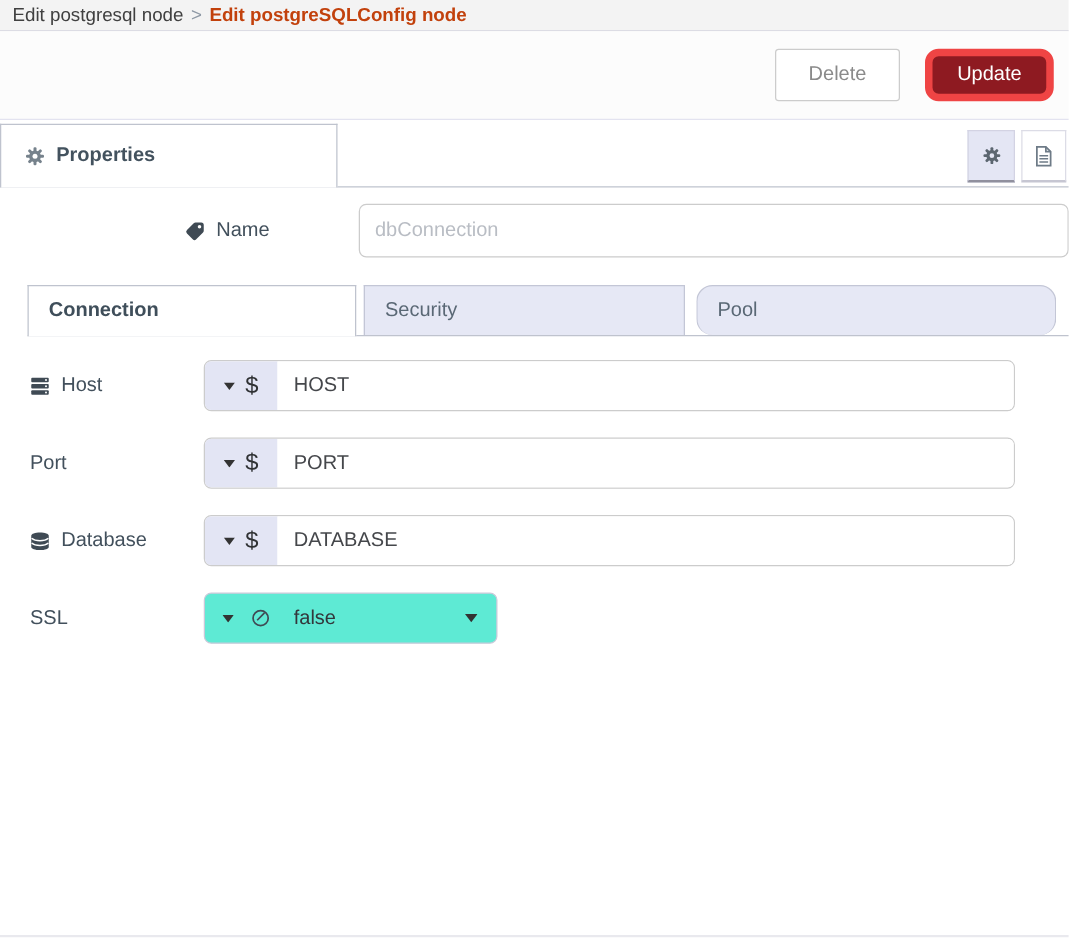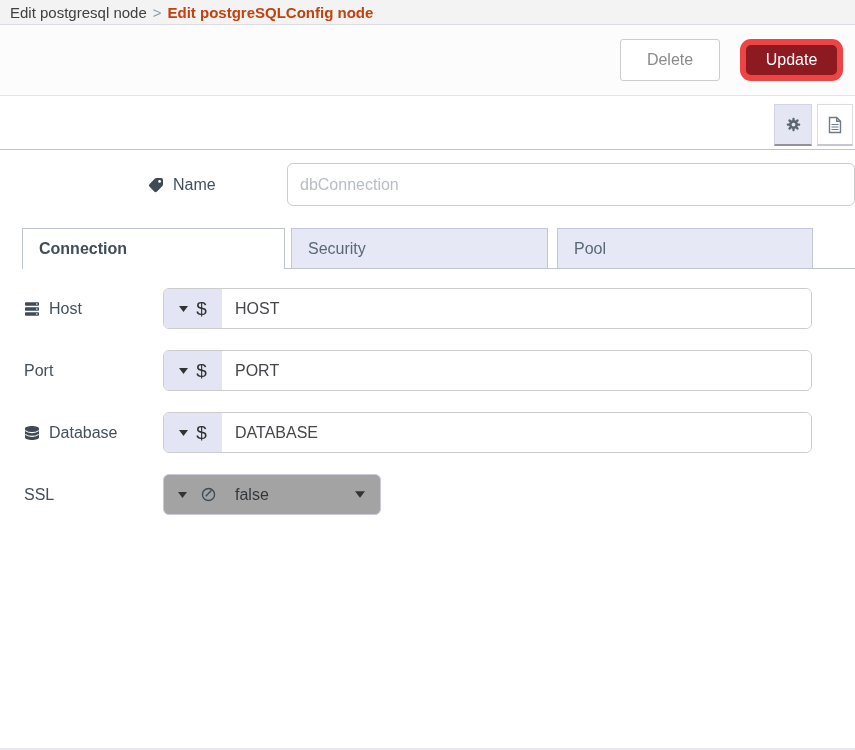--- a/index.html
+++ b/index.html
@@ -174,21 +174,21 @@
     font-weight: bold;
     color: #3f4e5a;
   }
   .inner-tab.inactive {
     background: #e6e8f5;
     border: 1px solid #c3c6d6;
     border-bottom: none;
     color: #5a6875;
   }
   .tab-security { width: 257px; margin-left: 6px; }
-  .tab-pool { width: 256px; margin-left: 9px; }
+  .tab-pool { width: 288px; margin-left: 9px; border-radius: 13px; }
 
   
   .fields { margin-top: 19px; }
   .field-row { display: flex; align-items: center; height: 41px; margin-bottom: 21px; }
   .typed-input {
     width: 649px;
     height: 41px;
     border: 1px solid #cccccc;
     border-radius: 6px;
     display: flex;
@@ -215,23 +215,23 @@
     outline: none;
     padding-left: 13px;
     font-size: 16px;
     color: #45474b;
     font-family: "Liberation Sans", sans-serif;
     background: #fff;
   }
 
   
   .ssl-select {
-    width: 218px;
+    width: 235px;
     height: 41px;
-    background: #a3a3a3;
+    background: #5eead4;
     border: 1px solid #c9c9d9;
     border-radius: 6px;
     display: flex;
     align-items: center;
     padding: 0 15px 0 14px;
     gap: 13px;
     cursor: pointer;
   }
   .ssl-value { font-size: 16px; color: #33373b; margin-left: 5px; }
   .ssl-caret-right { margin-left: auto; }
@@ -255,20 +255,35 @@
   <span class="crumb-current">Edit postgreSQLConfig node</span>
 </div>
 
 <div class="toolbar">
   <div class="toolbar-spacer"></div>
   <button class="btn btn-cancel">Delete</button>
   <button class="btn btn-update">Update</button>
 </div>
 
 <div class="editor-header">
+  <div class="properties-tab">
+    <span class="icon-flex">
+      <svg width="16" height="16" viewBox="0 0 16 16">
+        <g fill="#76828c">
+          <rect x="6.8" y="0.8" width="2.4" height="14.4" rx="1"></rect>
+          <rect x="6.8" y="0.8" width="2.4" height="14.4" rx="1" transform="rotate(45 8 8)"></rect>
+          <rect x="6.8" y="0.8" width="2.4" height="14.4" rx="1" transform="rotate(90 8 8)"></rect>
+          <rect x="6.8" y="0.8" width="2.4" height="14.4" rx="1" transform="rotate(135 8 8)"></rect>
+          <circle cx="8" cy="8" r="4.7"></circle>
+        </g>
+        <circle cx="8" cy="8" r="2" fill="#ffffff"></circle>
+      </svg>
+    </span>
+    <span class="properties-tab-label">Properties</span>
+  </div>
 
   <div class="header-icon-btn gear-btn">
     <span class="icon-flex">
       <svg width="15" height="15" viewBox="0 0 16 16">
         <g fill="#5c6670">
           <rect x="6.8" y="0.8" width="2.4" height="14.4" rx="1"></rect>
           <rect x="6.8" y="0.8" width="2.4" height="14.4" rx="1" transform="rotate(45 8 8)"></rect>
           <rect x="6.8" y="0.8" width="2.4" height="14.4" rx="1" transform="rotate(90 8 8)"></rect>
           <rect x="6.8" y="0.8" width="2.4" height="14.4" rx="1" transform="rotate(135 8 8)"></rect>
           <circle cx="8" cy="8" r="4.7"></circle>

